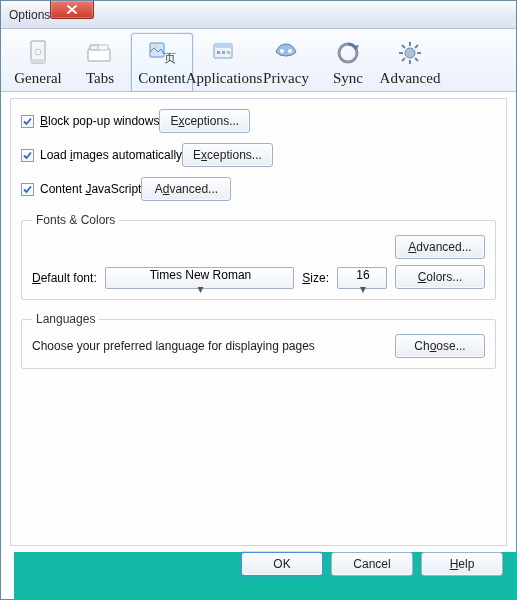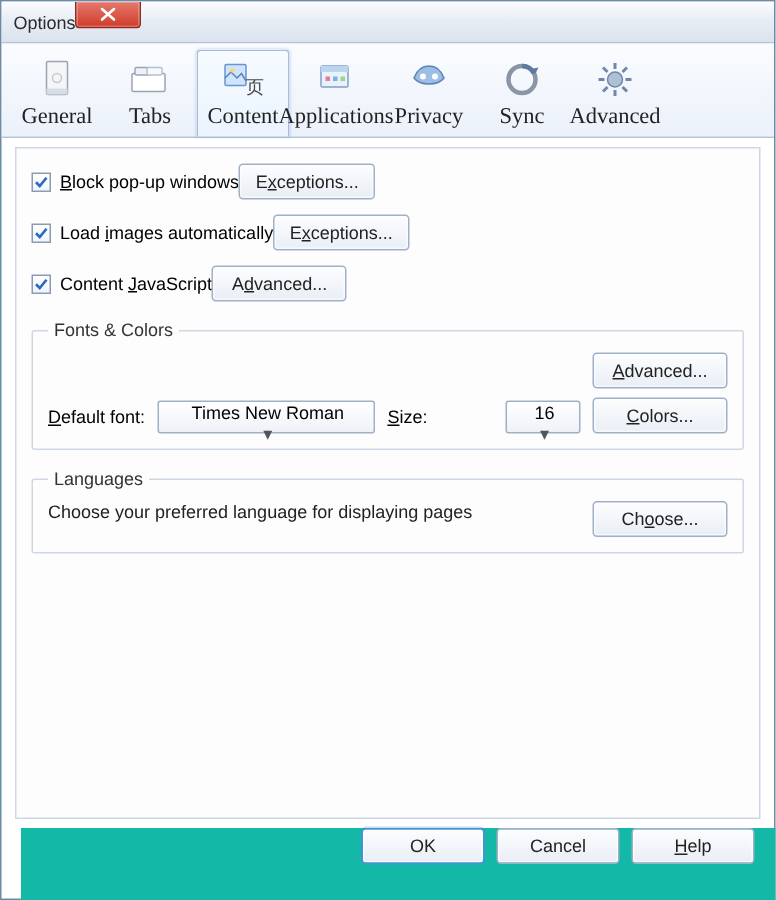--- a/index.html
+++ b/index.html
@@ -149,21 +149,21 @@
     border-radius: 2px;
     display:flex; align-items:center; justify-content:space-between;
     padding: 0 4px 0 6px;
     font-size: 12px;
     flex-direction: column;
   }
   .select .arrow {
     width: 16px; text-align:center; color:#555;
   }
   .font-select { flex: 1; }
-  .size-select { width: 50px; margin-left: 44px; }
+  .size-select { width: 50px; }
 
   .rightcol {
     display:flex; flex-direction:column; gap:6px; margin-left:8px;
   }
 
   .langtext { color:#222; }
 
   
   .footer {
     position:absolute;
@@ -355,21 +355,21 @@
             <span></span>
             <span class="u">C</span>
             <span>olors...</span>
           </span>
       </div>
     </div>
   </fieldset>
 
   <fieldset class="group">
     <legend>Languages</legend>
-    <div style="display:flex; justify-content:space-between;">
+    <div style="display:flex; align-items:center; justify-content:space-between;">
       <span class="langtext">Choose your preferred language for displaying pages</span>
       <span class="btn">
           <span>Ch</span>
           <span class="u">o</span>
           <span>ose...</span>
         </span>
     </div>
   </fieldset>
 
 </div>

